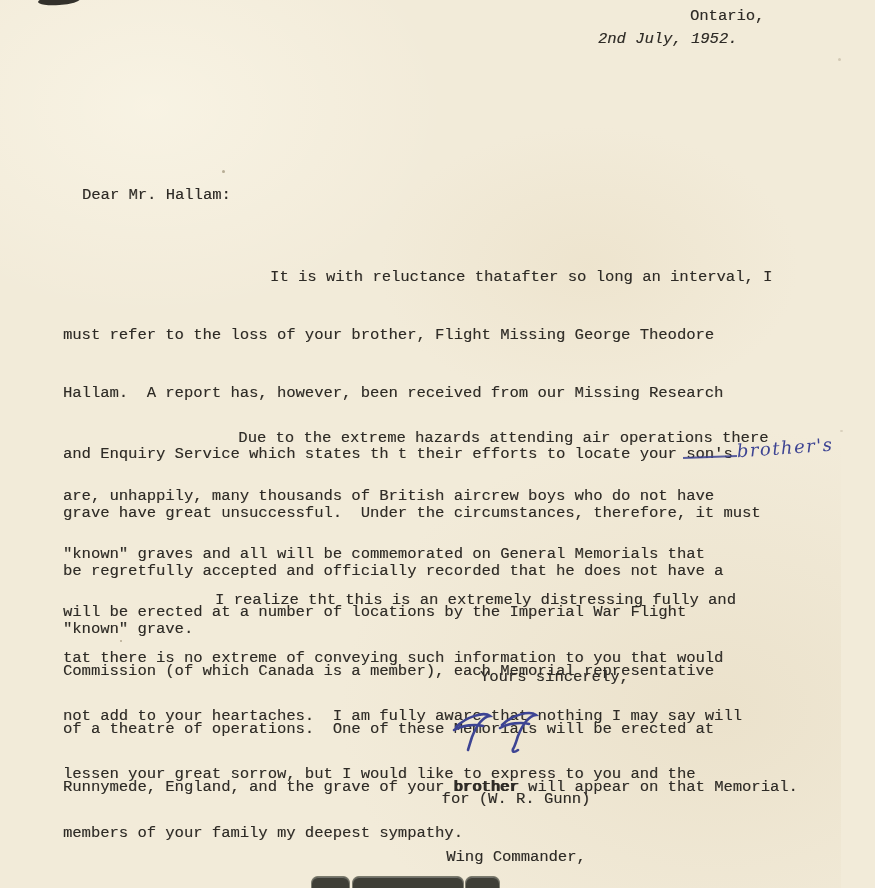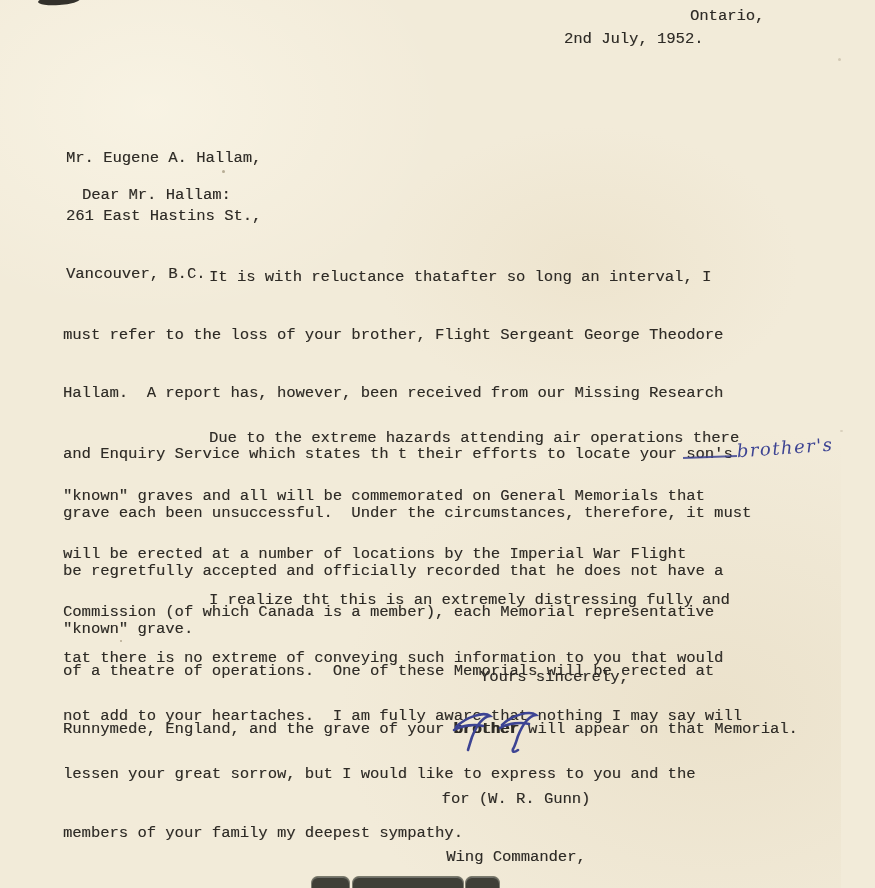--- a/index.html
+++ b/index.html
@@ -18,23 +18,23 @@
   }
   .t{
     position:absolute;
     color:#2e2b26;
     font-size:15.5px;
     line-height:19.4px;
     white-space:pre;
     text-shadow:0.4px 0.4px 0 rgba(46,43,38,.35);
   }
   .ln{white-space:pre;}
-  .indent{padding-left:146px;}
+  .indent{padding-left:146px;text-align:center;}
   .date-place{top:7px;left:690px;}
-  .date-line{top:30px;left:564px;}
+  .date-line{top:30px;left:598px;font-style:italic;}
   .recipient{top:110px;left:66px;}
   .salutation{top:186px;left:82px;}
   .para{left:63px;}
   .closing{top:668px;left:432px;margin-left:48px;}
   .sigblock{top:751px;left:330px;width:372px;text-align:center;}
   .struck{position:relative;display:inline-block;font-family:Liberation Mono, monospace;}
   .struck::after{
     content:"";position:absolute;left:-3px;right:-4px;top:52%;height:2.2px;
     background:#3d4493;transform:rotate(-2deg);opacity:.85;
   }
@@ -80,40 +80,36 @@
 
   <div class="mark-top"></div>
   <div class="speck s1"></div>
   <div class="speck s2"></div>
   <div class="speck s3"></div>
   <div class="speck s4"></div>
 
   <div class="t date-place">Ontario,</div>
   <div class="t date-line">2nd July, 1952.</div>
 
-  <div class="t recipient">
-    <div class="ln">Mr. Eugene A. Hallam,</div>
-    <div class="ln">261 East Hastins St.,</div>
-    <div class="ln">Vancouver, B.C.</div>
-  </div>
 
   <div class="t salutation">Dear Mr. Hallam:</div>
 
   <div class="t para" style="top:229px">
     <div class="ln indent">It is with reluctance thatafter so long an interval, I</div>
-    <div class="ln">must refer to the loss of your brother, Flight Sergeant George Theodore</div>
+    <div class="ln">must refer to the loss of your brother, Flight Missing George Theodore</div>
     <div class="ln">Hallam.  A report has, however, been received from our Missing Research</div>
     <div class="ln"><span>and Enquiry Service which states th t their efforts to locate your </span><span class="struck">son's</span><span class="handwritten">brother's</span></div>
-    <div class="ln">grave each been unsuccessful.  Under the circumstances, therefore, it must</div>
+    <div class="ln">grave have great unsuccessful.  Under the circumstances, therefore, it must</div>
     <div class="ln">be regretfully accepted and officially recorded that he does not have a</div>
     <div class="ln">"known" grave.</div>
   </div>
 
   <div class="t para" style="top:390px">
     <div class="ln indent">Due to the extreme hazards attending air operations there</div>
+    <div class="ln">are, unhappily, many thousands of British aircrew boys who do not have</div>
     <div class="ln">"known" graves and all will be commemorated on General Memorials that</div>
     <div class="ln">will be erected at a number of locations by the Imperial War Flight</div>
     <div class="ln">Commission (of which Canada is a member), each Memorial representative</div>
     <div class="ln">of a theatre of operations.  One of these Memorials will be erected at</div>
     <div class="ln"><span>Runnymede, England, and the grave of your </span><span class="overtype">brother</span><span> will appear on that Memorial.</span></div>
   </div>
 
   <div class="t para" style="top:552px">
     <div class="ln indent">I realize tht this is an extremely distressing fully and</div>
     <div class="ln">tat there is no extreme of conveying such information to you that would</div>

